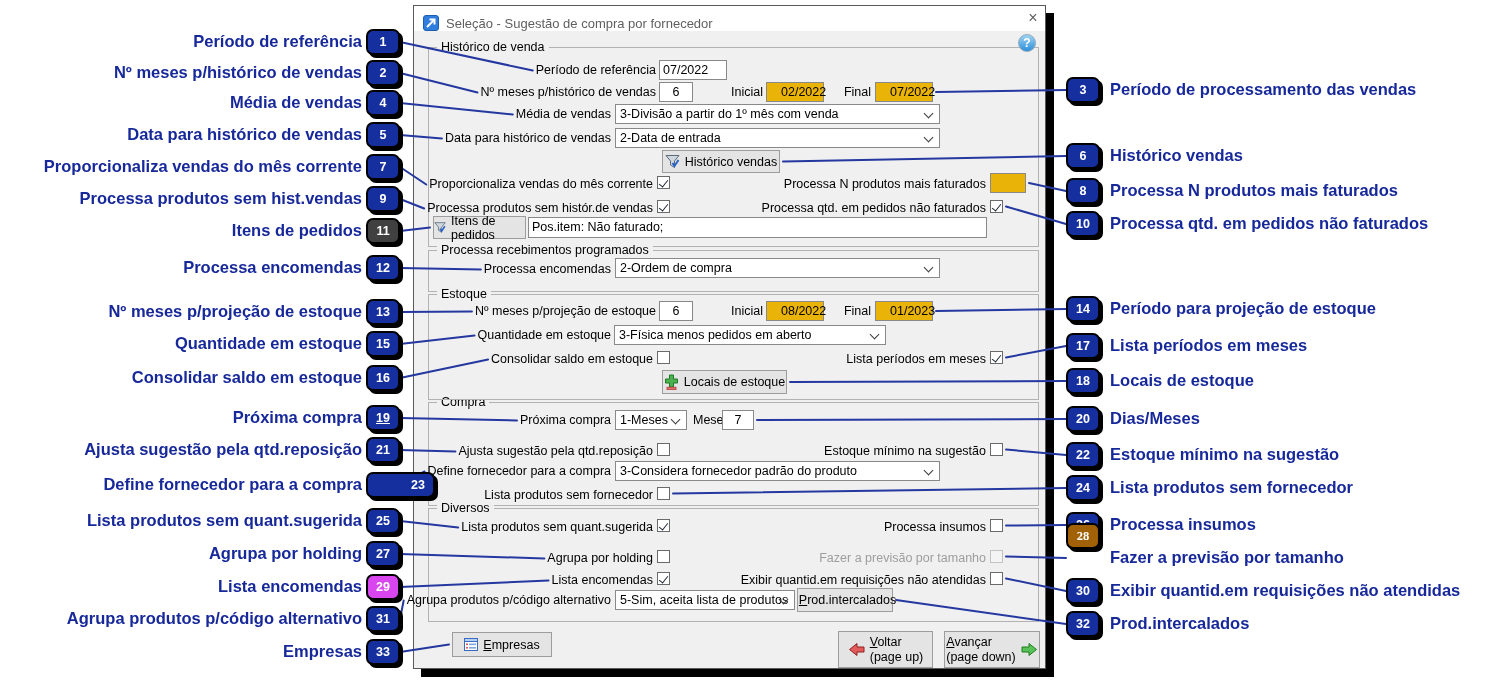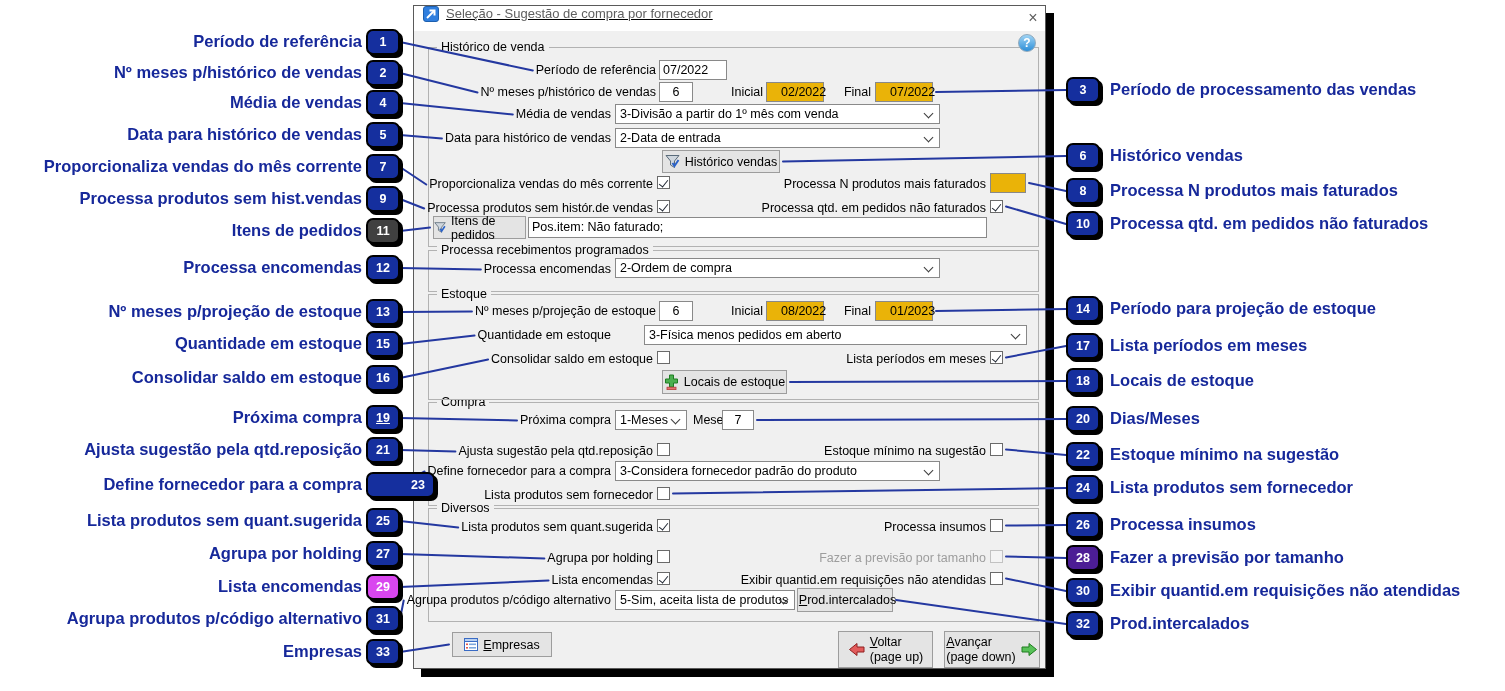--- a/index.html
+++ b/index.html
@@ -1,21 +1,21 @@
 <!DOCTYPE html>
 <html><head>
 <meta charset="utf-8">
 <style>
   html,body{margin:0;padding:0;background:#fff;}
   #canvas{position:relative;width:1505px;height:691px;overflow:hidden;
           font-family:"Liberation Sans", sans-serif;background:#fff;}
   .window{position:absolute;left:413px;top:5px;width:633px;height:664px;box-sizing:border-box;
           background:#f0f0f0;border:1px solid #5a5a5a;box-shadow:8px 8px 0 0 #000;}
   .titlebar{position:absolute;left:414px;top:6px;width:631px;height:25px;background:#fff;
-            display:flex;align-items:flex-start;gap:7px;padding-left:9px;box-sizing:border-box;text-decoration:underline;}
+            display:flex;align-items:flex-end;gap:7px;padding-left:9px;box-sizing:border-box;}
   .title{font-size:13px;color:#5f5f5f;white-space:nowrap;}
   .close{position:absolute;left:1022px;top:8px;width:22px;height:20px;text-align:center;
          font-size:16px;line-height:20px;color:#5f5f5f;}
   .help{position:absolute;left:1018px;top:34px;width:18px;height:18px;border-radius:50%;box-sizing:border-box;
         background:linear-gradient(#9fd4f5,#2e8fd8);border:1px solid #8fa9bd;color:#fff;
         font-weight:bold;font-size:12px;text-align:center;line-height:16px;z-index:2;}
   .group{position:absolute;border:1px solid #b2b2b2;}
   .glabel{position:absolute;top:-8px;left:8px;background:#f0f0f0;padding:0 4px;
           font-size:12.5px;color:#000;white-space:nowrap;}
   .wl{position:absolute;white-space:nowrap;font-size:12.5px;color:#000;line-height:15px;}
@@ -130,21 +130,21 @@
     <span class="chev"></span></div>
 
   <div class="wl" style="right:849px;top:304px">Nº meses p/projeção de estoque</div>
   <div class="inp num" style="left:659px;top:301px;width:34px;height:20px">6</div>
   <div class="wl" style="right:742px;top:304px">Inicial</div>
   <div class="inp ro" style="left:766px;top:301px;width:58px;height:20px">08/2022</div>
   <div class="wl" style="right:634px;top:304px">Final</div>
   <div class="inp ro" style="left:875px;top:301px;width:58px;height:20px">01/2023</div>
 
   <div class="wl" style="right:894px;top:328px">Quantidade em estoque</div>
-  <div class="combo" style="left:644px;top:325px;width:383px;height:20px">
+  <div class="combo" style="left:614px;top:325px;width:272px;height:20px">
     <span>3-Física menos pedidos em aberto</span>
     <span class="chev"></span></div>
 
   <div class="wl" style="right:852px;top:352px">Consolidar saldo em estoque</div>
   <div class="chk" style="left:657px;top:351px"></div>
   <div class="wl" style="right:519px;top:352px">Lista períodos em meses</div>
   <div class="chk checked" style="left:990px;top:351px"></div>
 
   <div class="btn" style="left:662px;top:370px;width:125px;height:24px">
     <svg width="15" height="16" viewBox="0 0 15 16">
@@ -322,19 +322,19 @@
     <div class="badge" style="left: 1066px; top: 368px; background: rgb(21, 47, 158);">18</div>
     <div class="cl right" style="top: 369px; color: rgb(22, 40, 154);">Locais de estoque</div>
     <div class="badge" style="left: 1066px; top: 406px; background: rgb(21, 47, 158);">20</div>
     <div class="cl right" style="top: 407px; color: rgb(22, 40, 154);">Dias/Meses</div>
     <div class="badge" style="left: 1066px; top: 442px; background: rgb(21, 47, 158);">22</div>
     <div class="cl right" style="top: 443px; color: rgb(22, 40, 154);">Estoque mínimo na sugestão</div>
     <div class="badge" style="left: 1066px; top: 475px; background: rgb(21, 47, 158);">24</div>
     <div class="cl right" style="top: 476px; color: rgb(22, 40, 154);">Lista produtos sem fornecedor</div>
     <div class="badge" style="left: 1066px; top: 512px; background: rgb(21, 47, 158);">26</div>
     <div class="cl right" style="top: 513px; color: rgb(22, 40, 154);">Processa insumos</div>
-    <div class="badge" style="left: 1066px; top: 545px; background: #4c1d95;">28</div>
+    <div class="badge" style="left: 1066px; top: 523px; background: #a16207; font-family: Liberation Serif, serif;">28</div>
     <div class="cl right" style="top: 546px; color: rgb(22, 40, 154);">Fazer a previsão por tamanho</div>
     <div class="badge" style="left: 1066px; top: 578px; background: rgb(21, 47, 158);">30</div>
     <div class="cl right" style="top: 579px; color: rgb(22, 40, 154);">Exibir quantid.em requisições não atendidas</div>
     <div class="badge" style="left: 1066px; top: 611px; background: rgb(21, 47, 158);">32</div>
     <div class="cl right" style="top: 612px; color: rgb(22, 40, 154);">Prod.intercalados</div>
   </div>
 
 </body></html>

